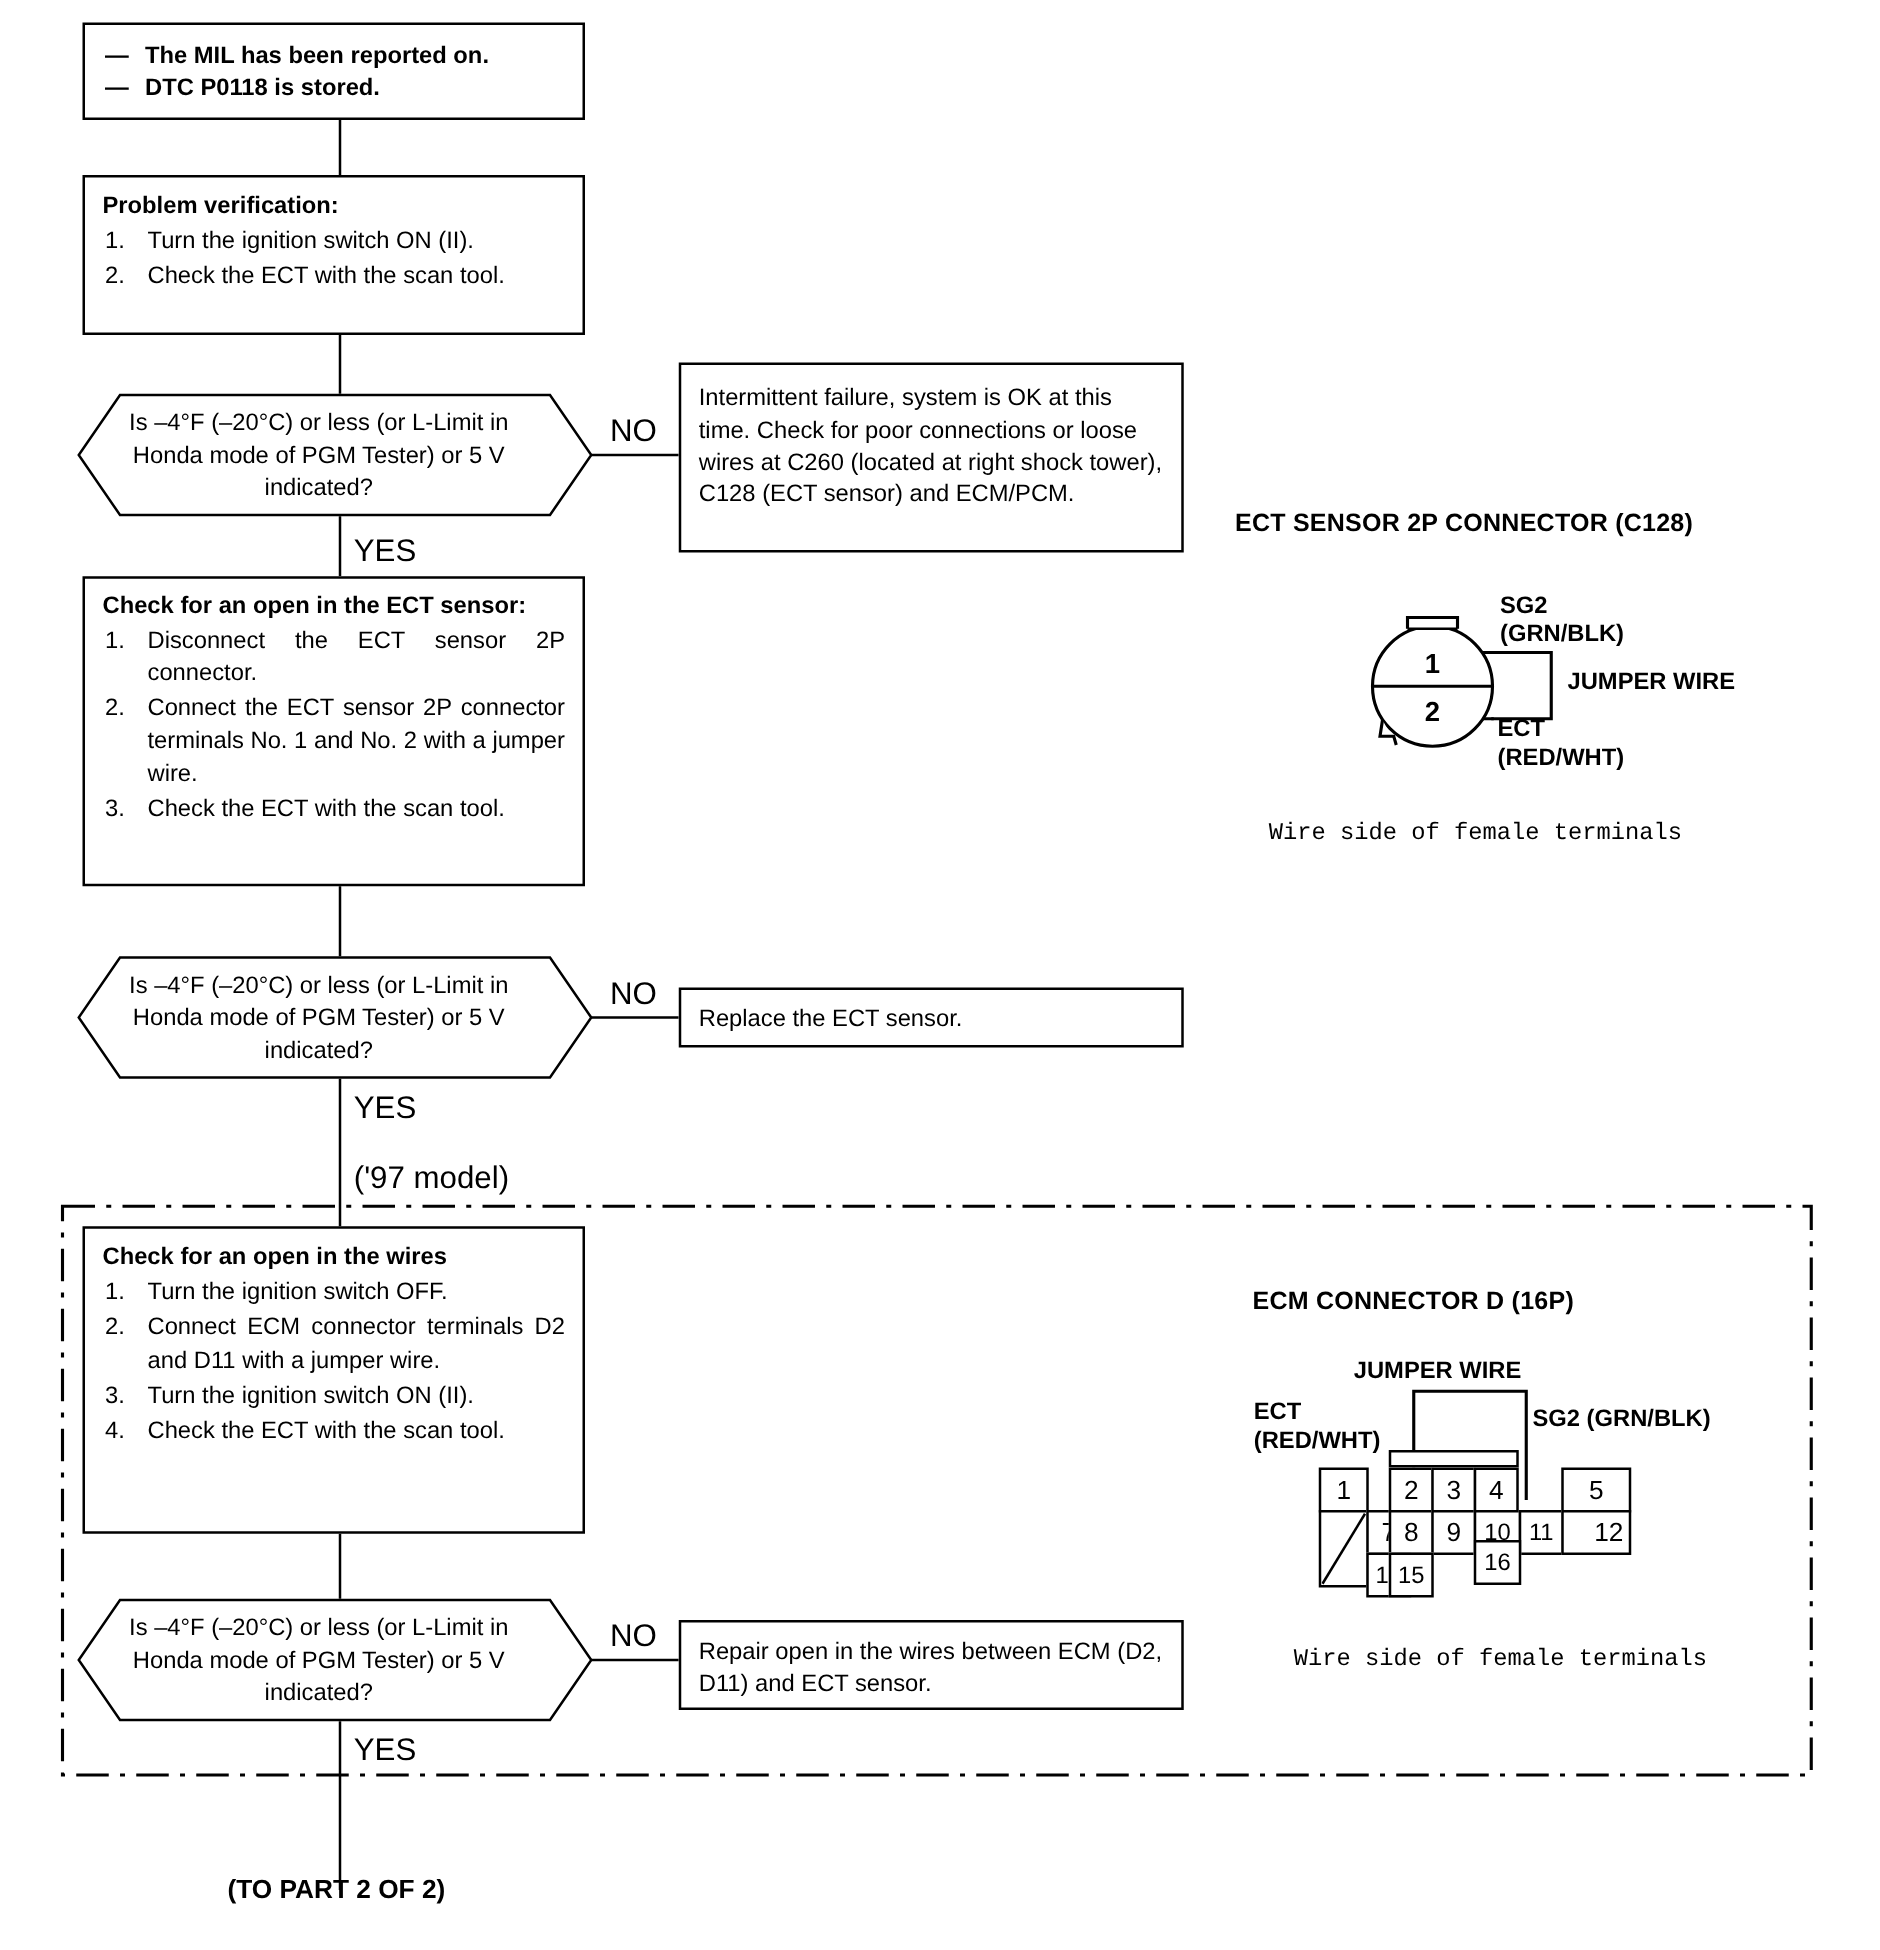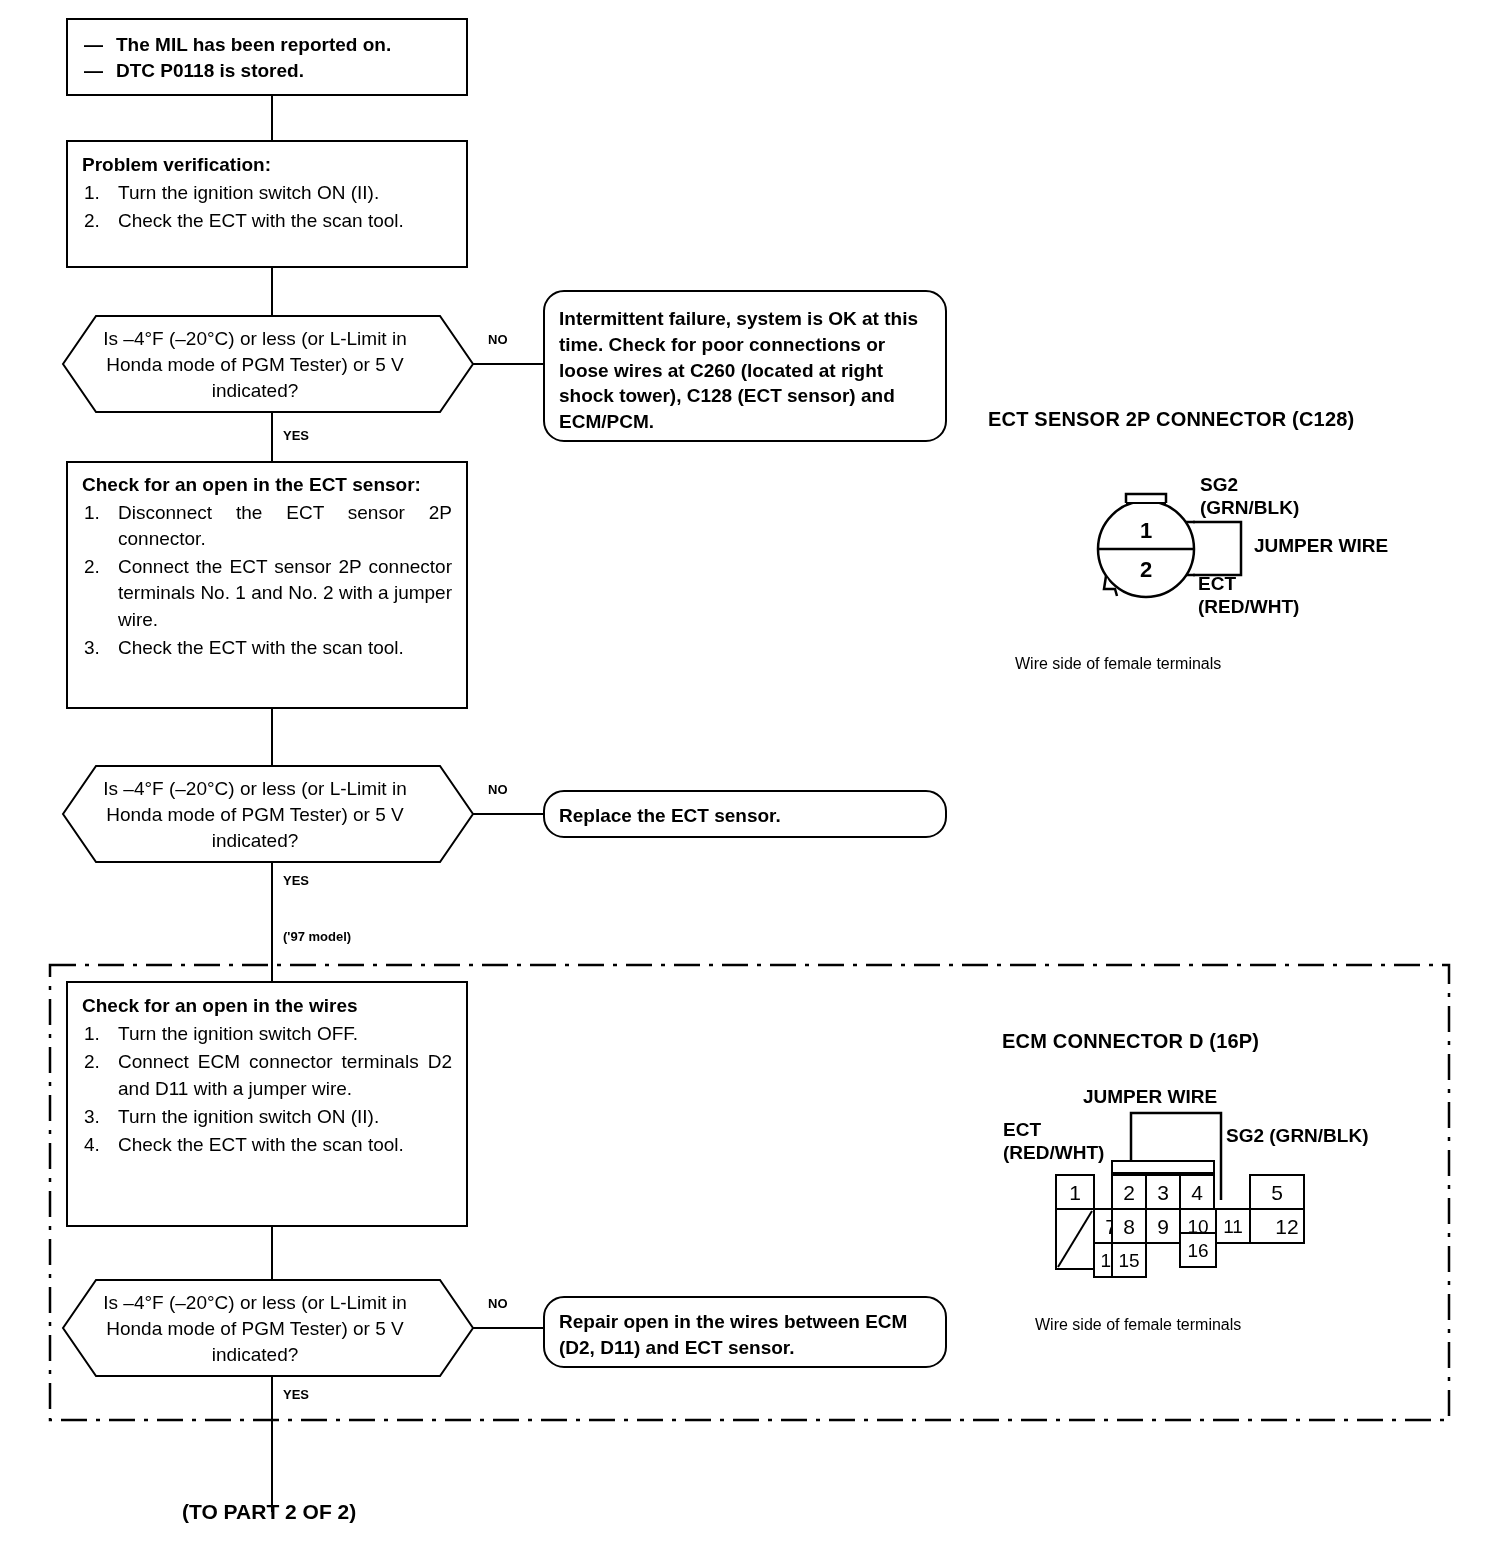--- a/index.html
+++ b/index.html
@@ -20,21 +20,21 @@
   .box{
     position:absolute;
     border:2px solid #000;
     background:#fff;
     box-sizing:border-box;
     padding:10px 14px;
     font-size:19px;
     line-height:1.38;
   }
   .box .hdr{font-weight:bold;}
-  .box.bold{font-weight:bold;border-radius:21px;}
+  .box.bold{font-weight:normal;}
   .box ol{
     list-style:none;
     margin:0;
     padding:0;
   }
   .box ol li{
     position:relative;
     padding-left:36px;
     margin-top:2px;
   }
@@ -60,44 +60,44 @@
     font-size:19px;
     line-height:1.36;
   }
 
   
   .vline{position:absolute;width:0;border-left:2px solid #000;}
   .hline{position:absolute;height:0;border-top:2px solid #000;}
 
   .edgelabel{
     position:absolute;
-    font-size:13px;
+    font-size:25px;
     line-height:1;
-    font-weight:bold;
   }
 
   
   .dashbox{
     position:absolute;
     box-sizing:border-box;
     border:2px dashed #000;
     background:transparent;
   }
   .dashbox svg{position:absolute;left:-2px;top:-2px;}
 
   
   .illo-title{
     position:absolute;
     font-weight:bold;
     font-size:20px;
     letter-spacing:.2px;
   }
   .illo-note{
     position:absolute;
-    font-size:16px;
+    font-size:19px;
+    font-family:Liberation Mono, monospace;
   }
   .illo-label{
     position:absolute;
     font-weight:bold;
     font-size:19px;
     line-height:1.22;
   }
 
   
   .pin{

